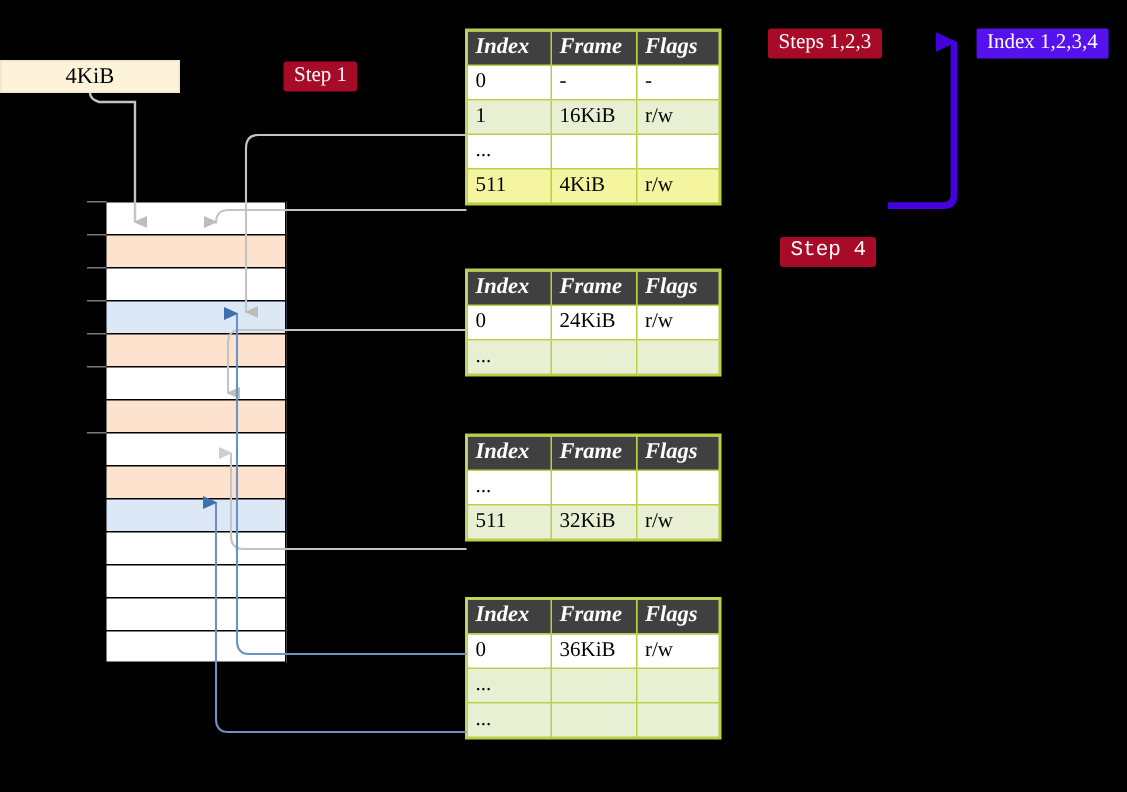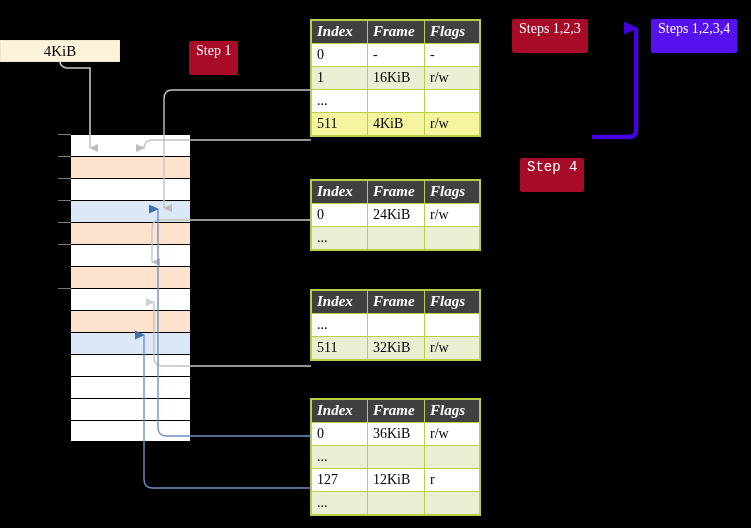--- a/index.html
+++ b/index.html
@@ -10,21 +10,21 @@
   }
   .stage{position:absolute;left:0;top:0;width:751px;height:528px;}
 
   
   .badge{
     position:absolute;
     color:#ffffff;
     font-family:"Liberation Serif", serif;
     font-size:14px;
     line-height:17px;
-    padding:1px 7px 16px 7px;
+    padding:1px 7px 2px 7px;
     white-space:nowrap;
     letter-spacing:0px;
   }
   .badge.red{background:#a80b28;border-radius:2px;}
   .badge.blue{background:#5511ee;border-radius:1px;}
 
   
   .kib-box{
     position:absolute;
     background:#fdf3da;
@@ -102,21 +102,21 @@
 
   <div class="badge red" style="left:189px;top:41px;">
     <span>Step 1</span>
   </div>
 
   <div class="badge red" style="left:512px;top:19px;">
     <span>Steps 1,2,3</span>
   </div>
 
   <div class="badge blue" style="left:651px;top:19px;">
-    <span>Steps 1,2,3,4</span>
+    <span>Index 1,2,3,4</span>
   </div>
 
   <div class="badge red" style="left:520px;top:158px;font-family:Liberation Mono, monospace;">
     <span>Step 4</span>
   </div>
 
   <div class="memcol">
     <div class="memrow" style="top:0px;"></div>
     <div class="memrow peach" style="top:22px;"></div>
     <div class="memrow" style="top:44px;"></div>
@@ -221,25 +221,20 @@
         <tr class="plain">
           <td class="c0">0</td>
           <td class="c1">36KiB</td>
           <td class="c2">r/w</td>
         </tr>
         <tr class="alt">
           <td class="c0">...</td>
           <td class="c1"></td>
           <td class="c2"></td>
         </tr>
-        <tr class="plain">
-          <td class="c0">127</td>
-          <td class="c1">12KiB</td>
-          <td class="c2">r</td>
-        </tr>
         <tr class="alt">
           <td class="c0">...</td>
           <td class="c1"></td>
           <td class="c2"></td>
         </tr>
       </tbody>
   </table>
 
   <svg class="overlay" viewBox="0 0 751 528" xmlns="http://www.w3.org/2000/svg">
     <defs>

